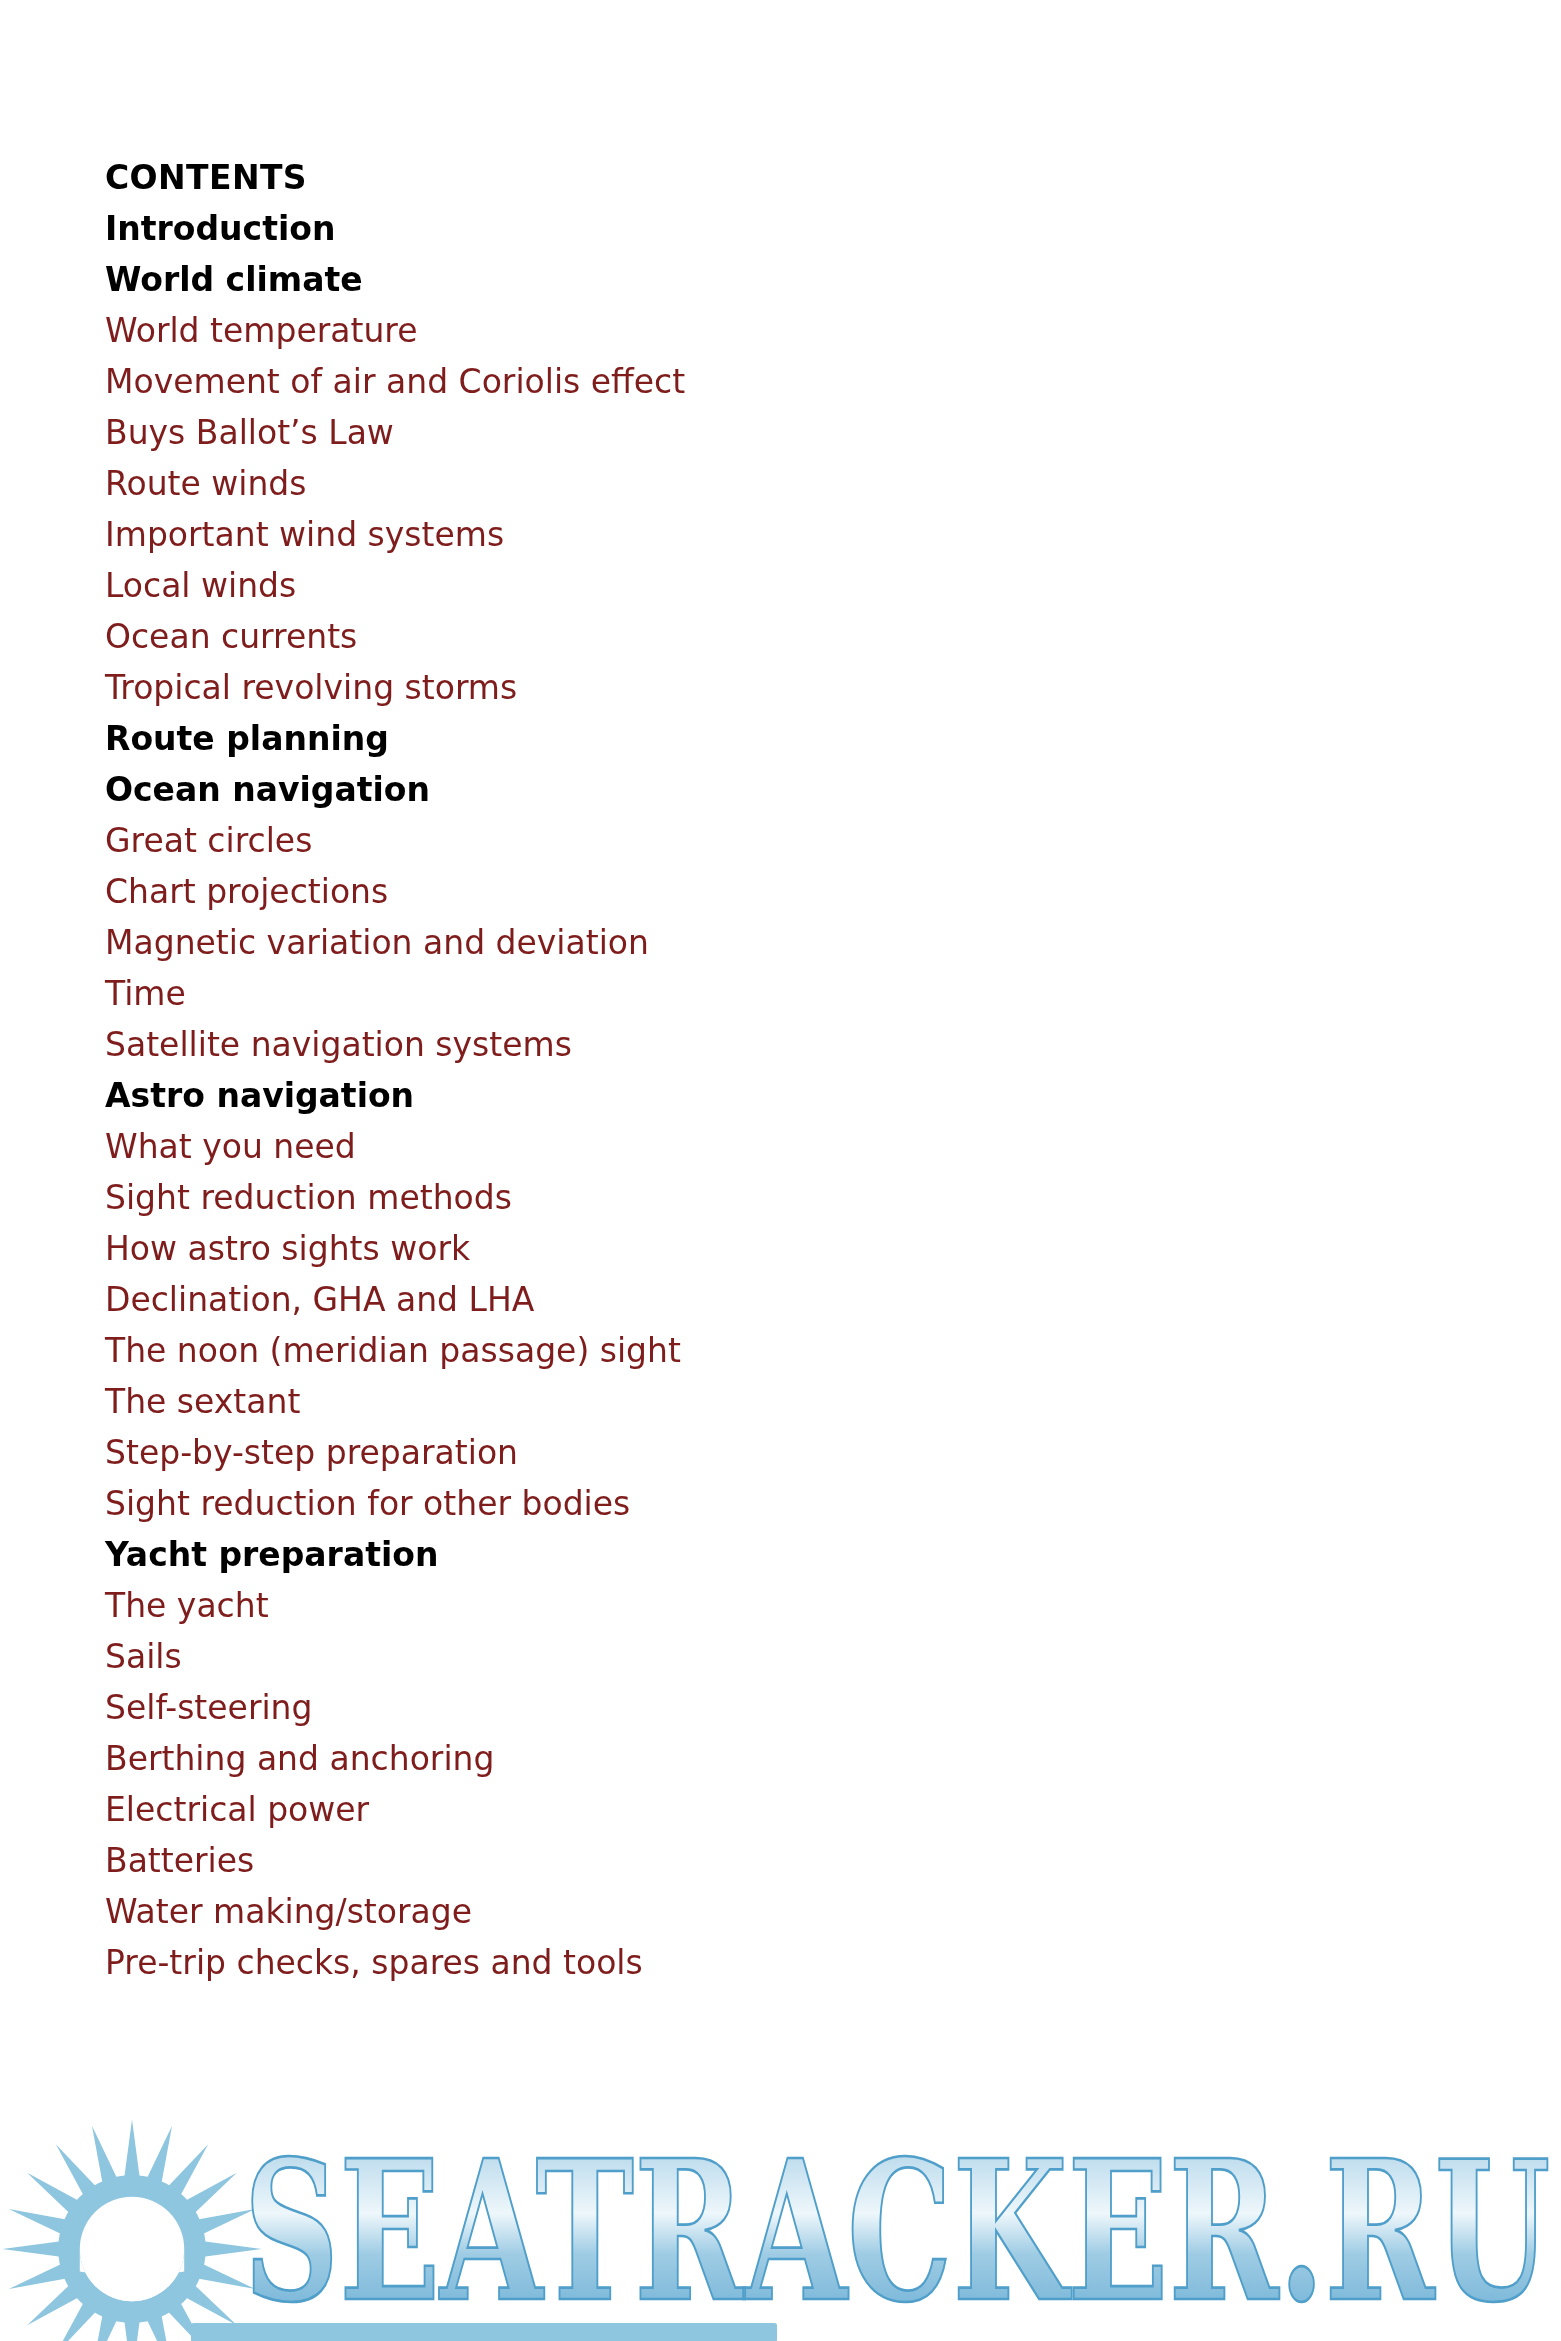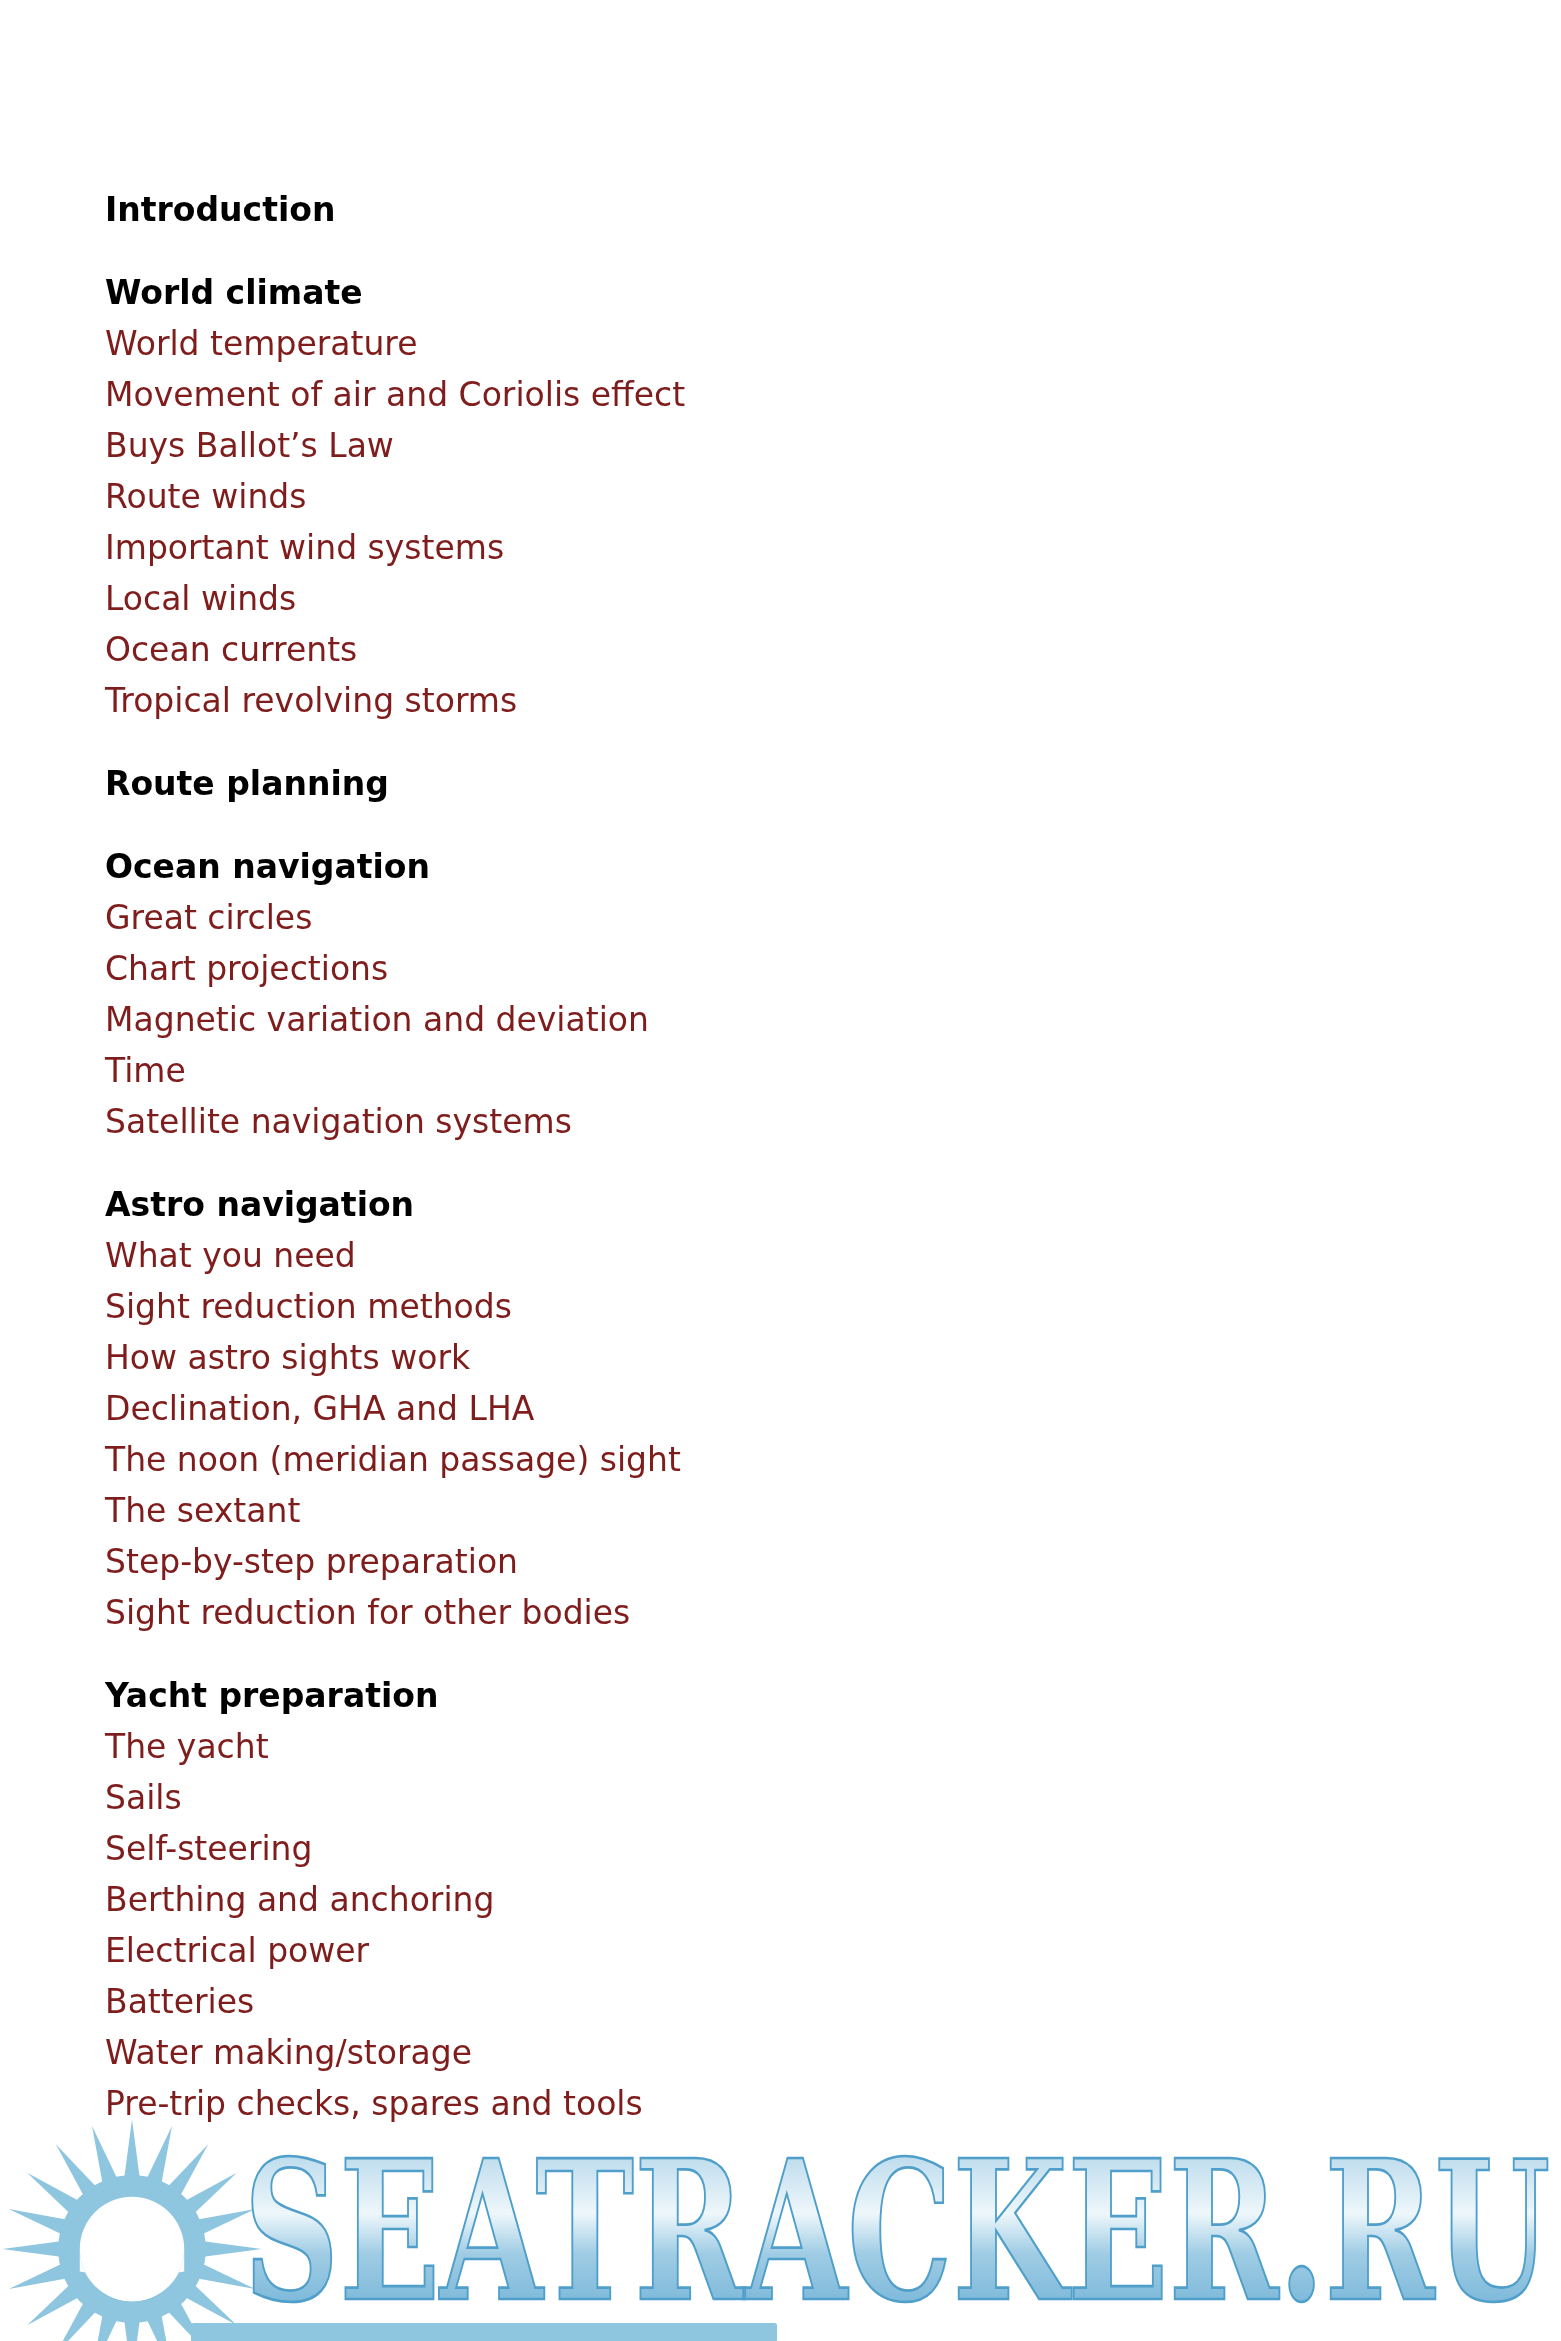--- a/index.html
+++ b/index.html
@@ -32,21 +32,20 @@
   .toc-entry {
     font-size: 33px;
     line-height: 51px;
     font-weight: 400;
     color: #7f1d1d;
     white-space: nowrap;
   }
   .toc-entry.bold {
     font-weight: 700;
     color: #000000;
-    margin-top: 32px;
   }
   .watermark {
     position: absolute;
     left: 0;
     top: 0;
     width: 1561px;
     height: 2342px;
     z-index: 1;
     pointer-events: none;
     border-radius: 23px;
@@ -121,20 +120,21 @@
           <stop offset="100%" stop-color="#63aad2"></stop>
         </linearGradient>
       </defs>
       <text x="4" y="196" font-family="DejaVu Serif, Liberation Serif, serif" font-weight="bold" font-size="218" textLength="1482" lengthAdjust="spacingAndGlyphs" fill="url(#wm-grad)" stroke="#4f9fca" stroke-width="3">SEATRACKER.RU</text>
     </svg>
 
     <div class="watermark-bar" style="background:#8ec6e0;"></div>
   </div>
 
   <div class="toc">
+    <div class="toc-title">CONTENTS</div>
     <div id="toc-list">
         <div class="toc-entry bold">Introduction</div>
         <div class="toc-entry bold">World climate</div>
         <div class="toc-entry">World temperature</div>
         <div class="toc-entry">Movement of air and Coriolis effect</div>
         <div class="toc-entry">Buys Ballot’s Law</div>
         <div class="toc-entry">Route winds</div>
         <div class="toc-entry">Important wind systems</div>
         <div class="toc-entry">Local winds</div>
         <div class="toc-entry">Ocean currents</div>

